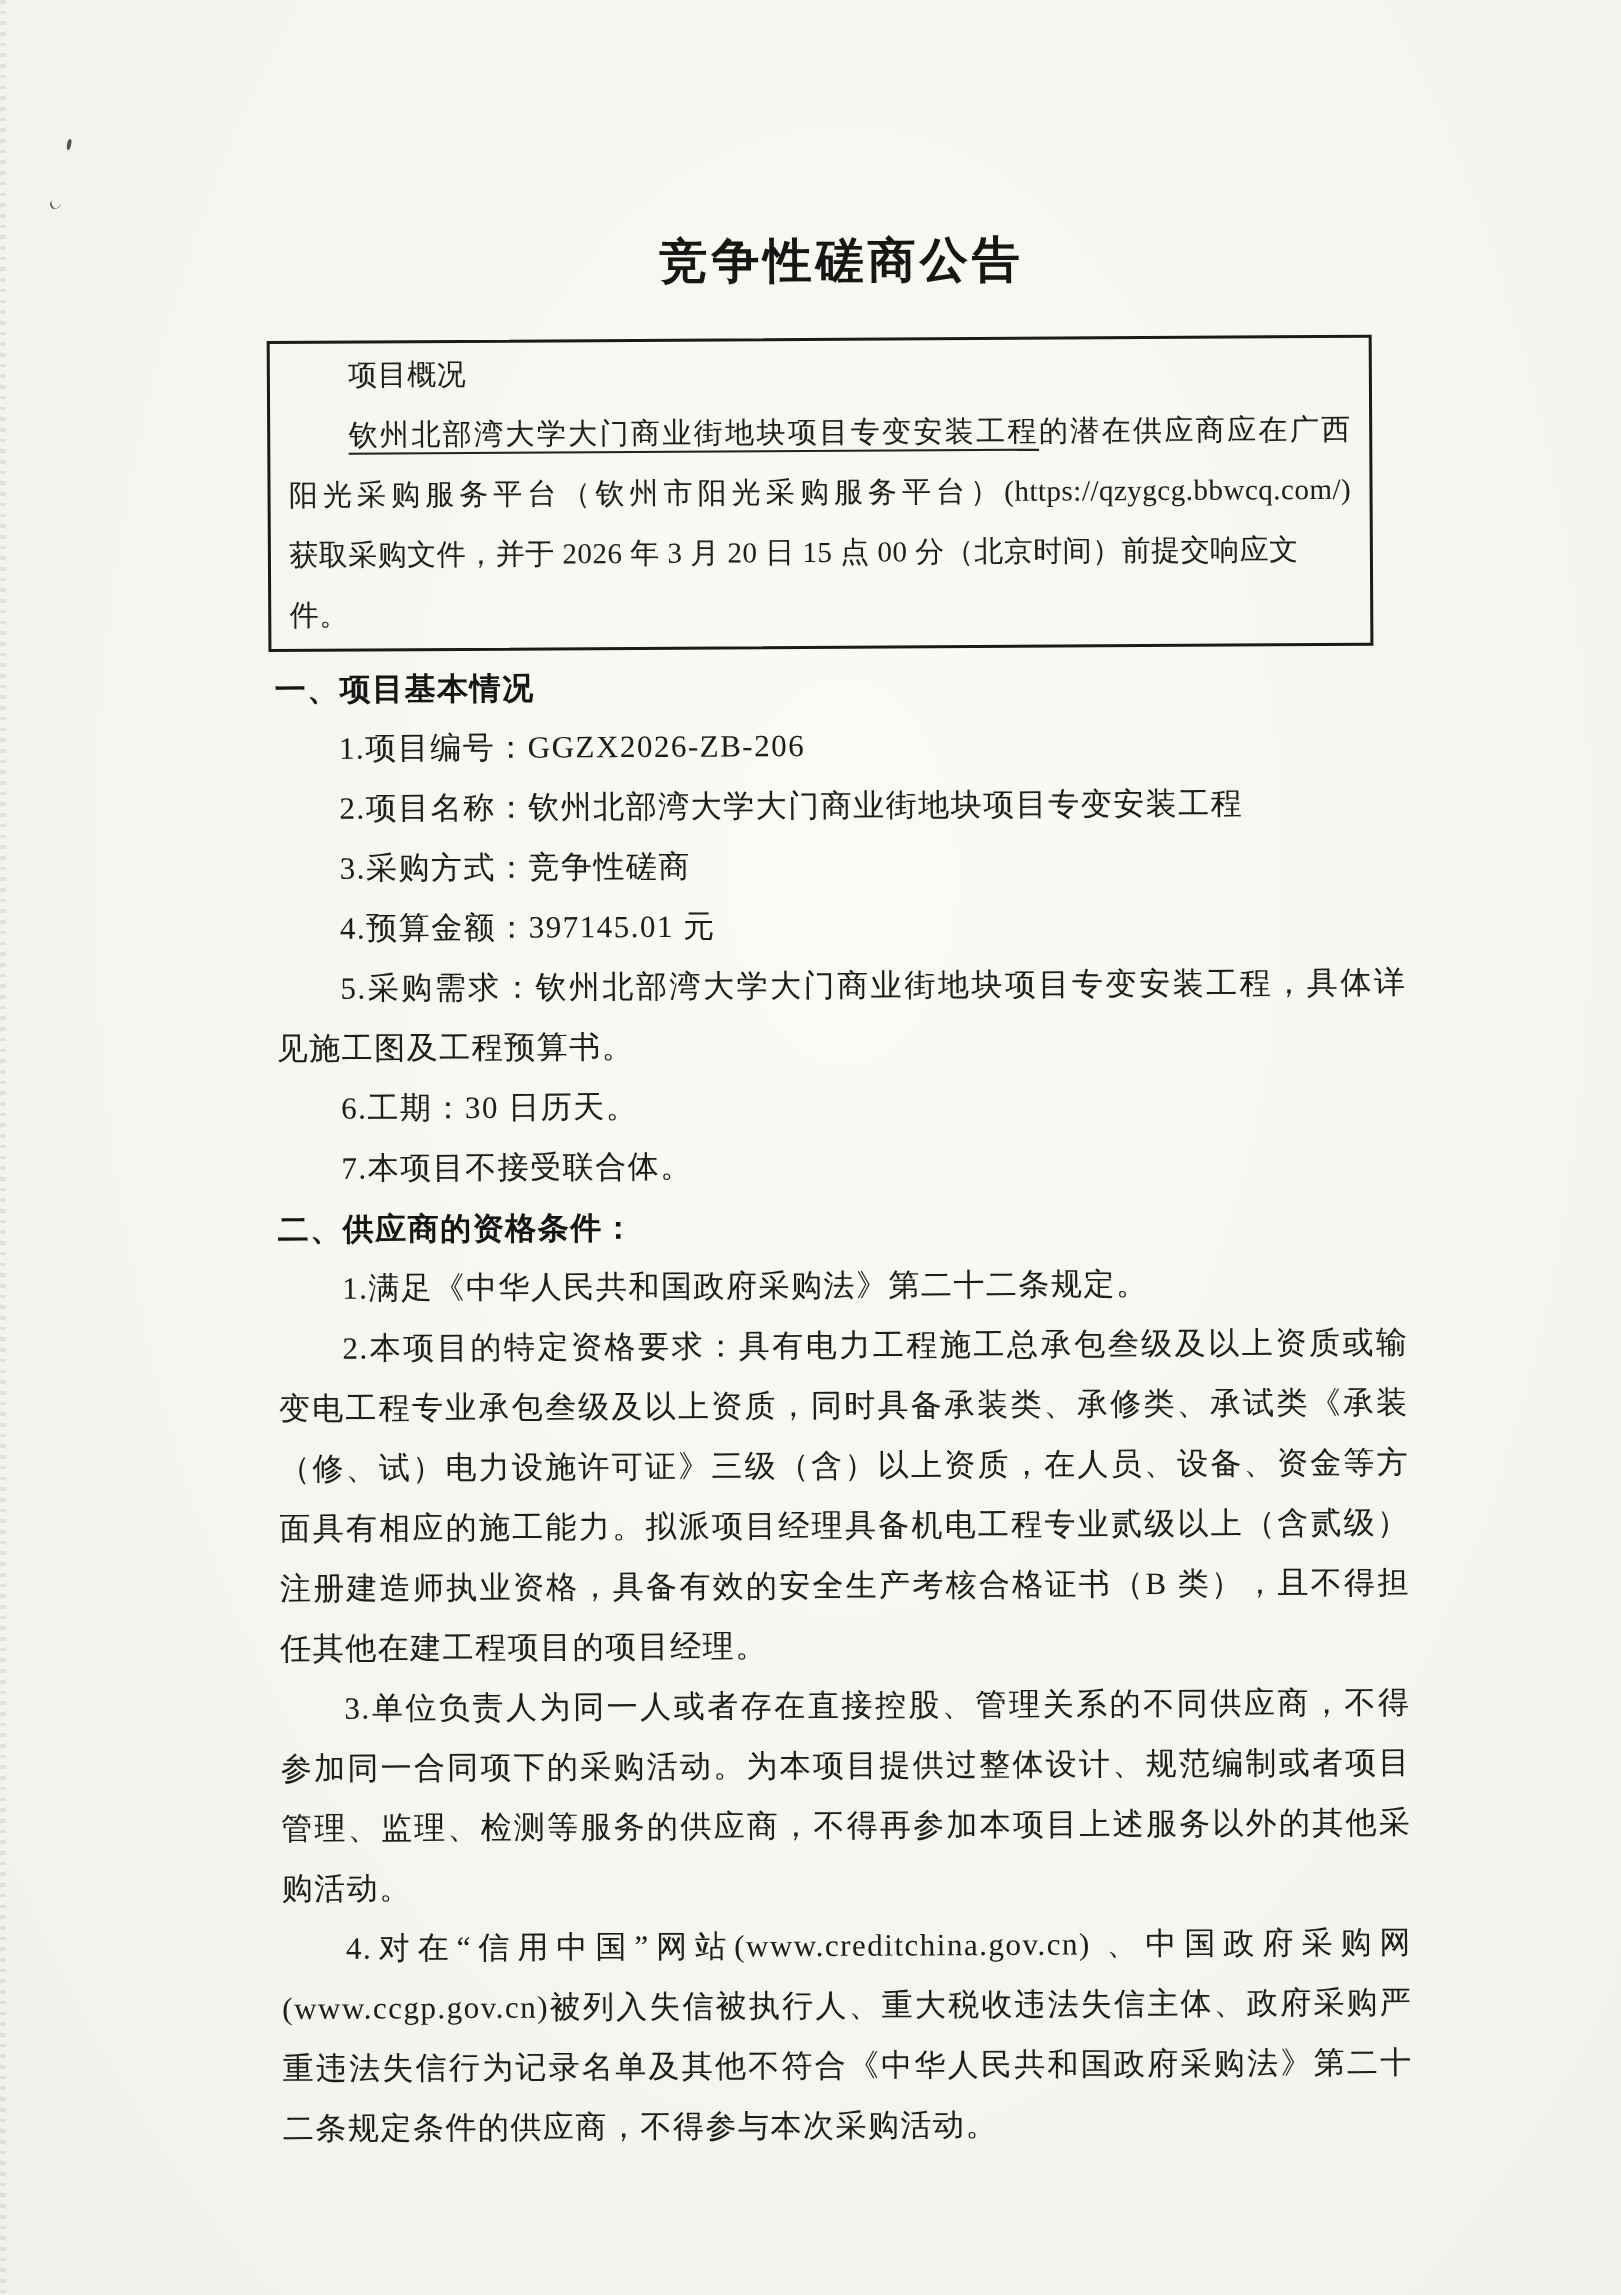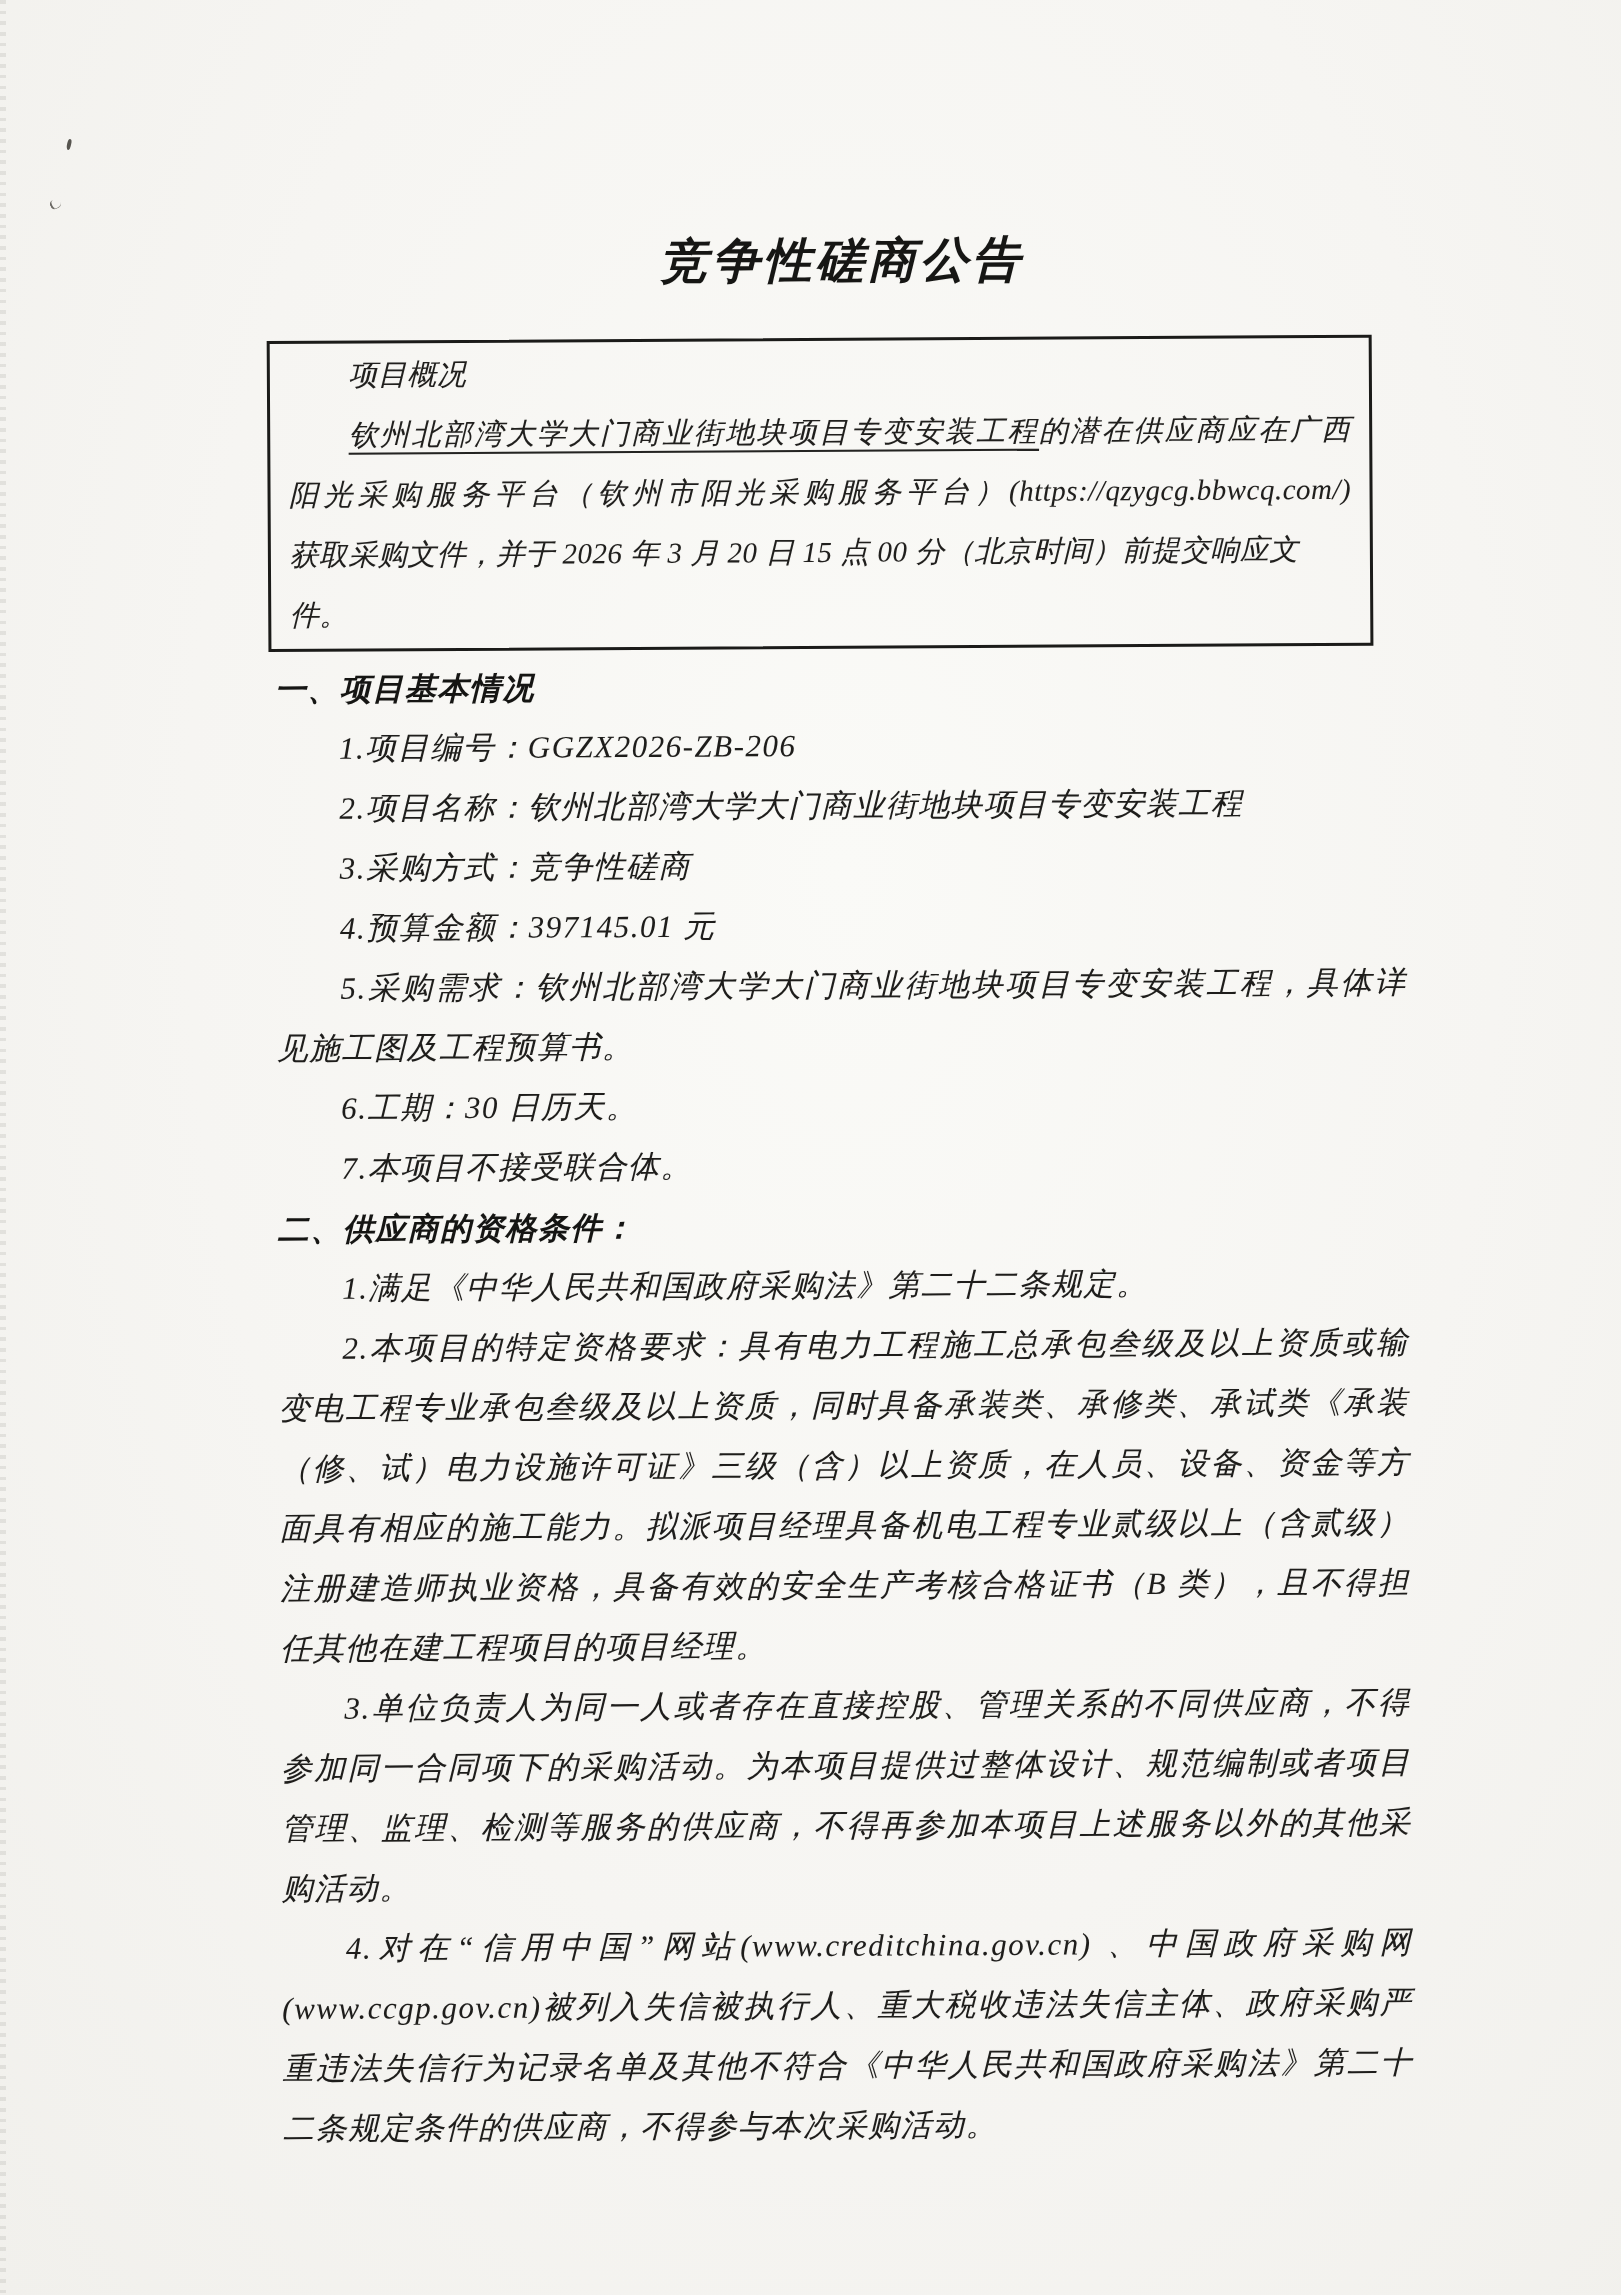--- a/index.html
+++ b/index.html
@@ -12,21 +12,20 @@
     background: #e9e8e5;
     font-family: "Liberation Serif", "DejaVu Serif", serif;
   }
   .sheet {
     position: absolute;
     inset: 0;
     overflow: hidden;
     background: radial-gradient(ellipse at 52% 38%, #fafaf7 0%, #f6f5f2 55%, #f1f0ec 100%);
     color: #1e1d1b;
     text-shadow: 0 0 1px rgba(40, 38, 36, 0.16);
-    font-style: italic;
   }
   .edge-noise {
     position: absolute;
     left: 0;
     top: 0;
     width: 6.1px;
     height: 100%;
     opacity: 0.35;
     background: repeating-linear-gradient(
       180deg,

